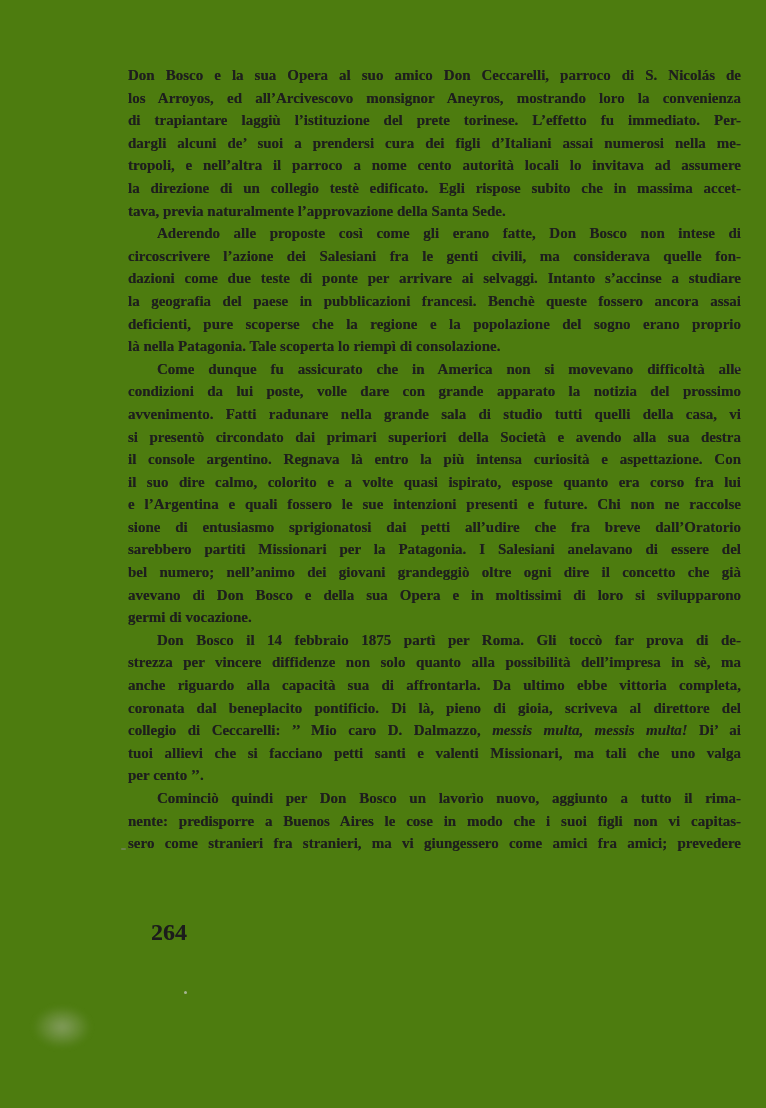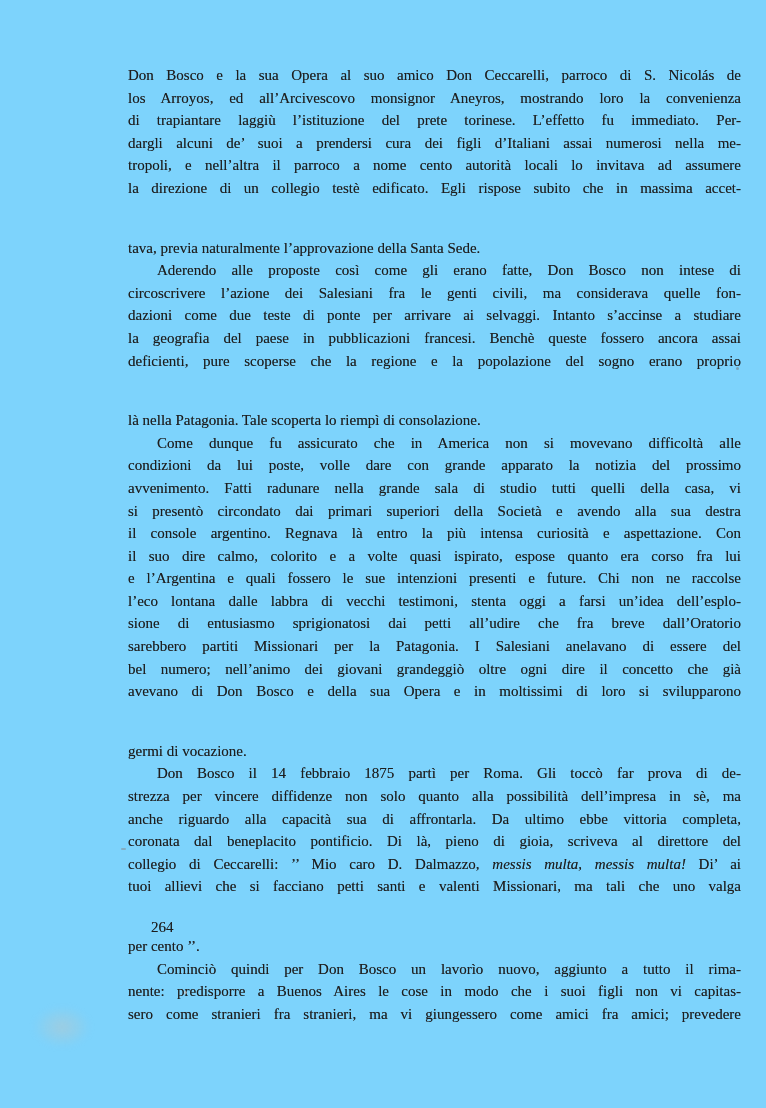--- a/index.html
+++ b/index.html
@@ -11,46 +11,47 @@
   body {
     width: 766px;
     height: 1108px;
     position: relative;
     overflow: hidden;
     font-family: "Liberation Serif", "DejaVu Serif", serif;
   }
   .page {
     position: absolute;
     inset: 0;
-    background: #7dd3fc;
+    background: #4d7c0f;
+    font-weight: bold;
   }
   .text-block {
     position: absolute;
     left: 128px;
     top: 64px;
     width: 613px;
     color: #1e1e1e;
     font-size: 15px;
     line-height: 22.6px;
     text-shadow: 0 0 0.4px rgba(30,30,30,0.55);
   }
   .paragraph { margin: 0; padding: 0; }
   .line {
     text-align: justify;
     text-align-last: justify;
     white-space: normal;
   }
-  .line.endline { text-align-last: left; margin-top: 37px; }
+  .line.endline { text-align-last: left; }
   .line.indent { text-indent: 29px; }
   .it { font-style: italic; }
   .page-number {
     position: absolute;
     left: 151px;
     top: 919px;
-    font-size: 15px;
+    font-size: 24px;
     color: #1c1c1c;
     text-shadow: 0 0 0.4px rgba(30,30,30,0.5);
   }
   .smudge {
     position: absolute;
     left: 33px;
     top: 1006px;
     width: 58px;
     height: 42px;
     background: radial-gradient(closest-side, rgba(198,198,192,0.45), rgba(255,255,255,0));
@@ -85,21 +86,20 @@
         <div class="line endline"><span>là nella Patagonia. Tale scoperta lo riempì di consolazione.</span></div>
       </div>
       <div class="paragraph">
         <div class="line indent"><span>Come dunque fu assicurato che in America non si movevano difficoltà alle</span></div>
         <div class="line"><span>condizioni da lui poste, volle dare con grande apparato la notizia del prossimo</span></div>
         <div class="line"><span>avvenimento. Fatti radunare nella grande sala di studio tutti quelli della casa, vi</span></div>
         <div class="line"><span>si presentò circondato dai primari superiori della Società e avendo alla sua destra</span></div>
         <div class="line"><span>il console argentino. Regnava là entro la più intensa curiosità e aspettazione. Con</span></div>
         <div class="line"><span>il suo dire calmo, colorito e a volte quasi ispirato, espose quanto era corso fra lui</span></div>
         <div class="line"><span>e l’Argentina e quali fossero le sue intenzioni presenti e future. Chi non ne raccolse</span></div>
-        <div class="line"><span>l’eco lontana dalle labbra di vecchi testimoni, stenta oggi a farsi un’idea dell’esplo-</span></div>
         <div class="line"><span>sione di entusiasmo sprigionatosi dai petti all’udire che fra breve dall’Oratorio</span></div>
         <div class="line"><span>sarebbero partiti Missionari per la Patagonia. I Salesiani anelavano di essere del</span></div>
         <div class="line"><span>bel numero; nell’animo dei giovani grandeggiò oltre ogni dire il concetto che già</span></div>
         <div class="line"><span>avevano di Don Bosco e della sua Opera e in moltissimi di loro si svilupparono</span></div>
         <div class="line endline"><span>germi di vocazione.</span></div>
       </div>
       <div class="paragraph">
         <div class="line indent"><span>Don Bosco il 14 febbraio 1875 partì per Roma. Gli toccò far prova di de-</span></div>
         <div class="line"><span>strezza per vincere diffidenze non solo quanto alla possibilità dell’impresa in sè, ma</span></div>
         <div class="line"><span>anche riguardo alla capacità sua di affrontarla. Da ultimo ebbe vittoria completa,</span></div>

